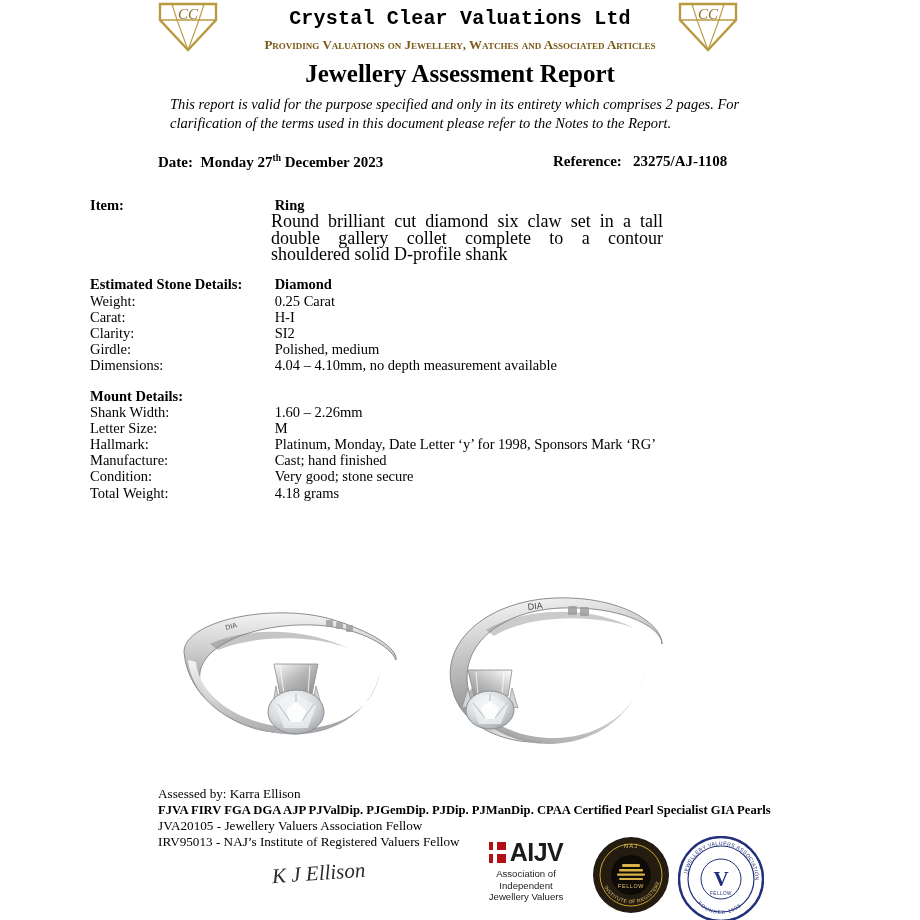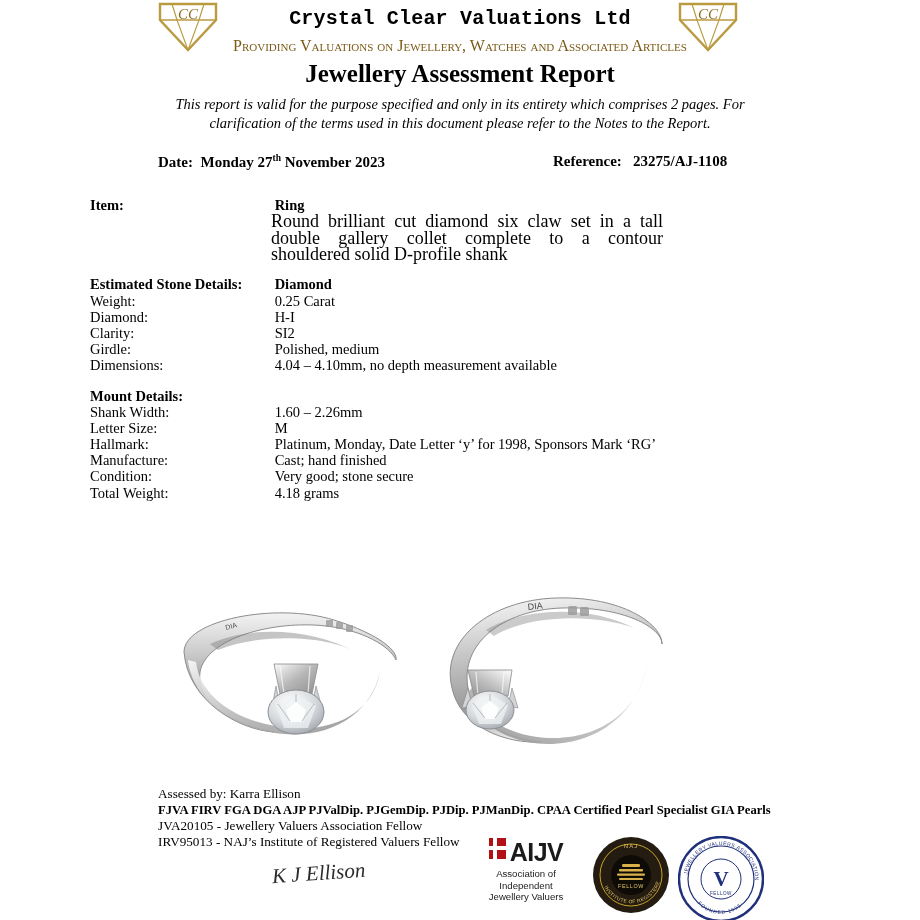--- a/index.html
+++ b/index.html
@@ -44,38 +44,37 @@
   .company-name {
     font-family: Liberation Mono, monospace;
     font-size: 20px;
     font-weight: bold;
     letter-spacing: 0.2px;
     line-height: 30px;
     white-space: nowrap;
   }
   .company-tagline {
     font-family: "Liberation Serif", serif;
-    font-size: 16px;
-    font-weight: normal;
+    font-size: 13px;
+    font-weight: bold;
     font-variant: small-caps;
     color: #7a5a16;
     margin-top: 3px;
     white-space: nowrap;
   }
 
   
   .doc-title {
     text-align: center;
     font-size: 25px;
     font-weight: bold;
   }
   .validity {
     margin: 7px auto 0 auto;
     width: 580px;
-    text-align: center;
     font-style: italic;
     font-size: 14.5px;
     line-height: 19px;
   }
 
   
   .meta-row {
     position: relative;
     margin-top: 20px;
     height: 22px;
@@ -168,21 +167,21 @@
   }
   .aijv {
     position: absolute;
     left: 0;
     top: 2px;
     width: 112px;
     text-align: center;
   }
   .aijv-top {
     display: flex;
-    align-items: flex-start;
+    align-items: center;
     justify-content: center;
     gap: 4px;
   }
   .aijv-mark {
     width: 17px;
     height: 21px;
     background:
       linear-gradient(to bottom, #b11116 0 100%);
     position: relative;
   }
@@ -265,21 +264,21 @@
       </svg>
     </div>
   </div>
 
   <div class="doc-title">Jewellery Assessment Report</div>
   <div class="validity">This report is valid for the purpose specified and only in its entirety which comprises 2 pages.  For clarification of the terms used in this document please refer to the Notes to the Report.</div>
 
   <div class="meta-row">
     <div class="meta-date">
       <span class="meta-label">Date:</span>
-      <span>&nbsp;<span>Monday 27</span><sup>th</sup> <span>November 2023</span></span>
+      <span>&nbsp;<span>Monday 27</span><sup>th</sup> <span>December 2023</span></span>
     </div>
     <div class="meta-ref">
       <span class="meta-label">Reference:</span>
       <span>&nbsp;&nbsp;<span>23275/AJ-1108</span></span>
     </div>
   </div>
 
   <div class="details">
 
     <div class="row item-row">
@@ -292,21 +291,21 @@
 
     <div class="row">
       <span class="lbl bold">Estimated Stone Details:</span>
       <span class="val bold">Diamond</span>
     </div>
     <div class="row">
       <span class="lbl">Weight:</span>
       <span class="val">0.25 Carat</span>
     </div>
     <div class="row">
-      <span class="lbl">Diamond:</span>
+      <span class="lbl">Carat:</span>
       <span class="val">H-I</span>
     </div>
     <div class="row">
       <span class="lbl">Clarity:</span>
       <span class="val">SI2</span>
     </div>
     <div class="row">
       <span class="lbl">Girdle:</span>
       <span class="val">Polished, medium</span>
     </div>

